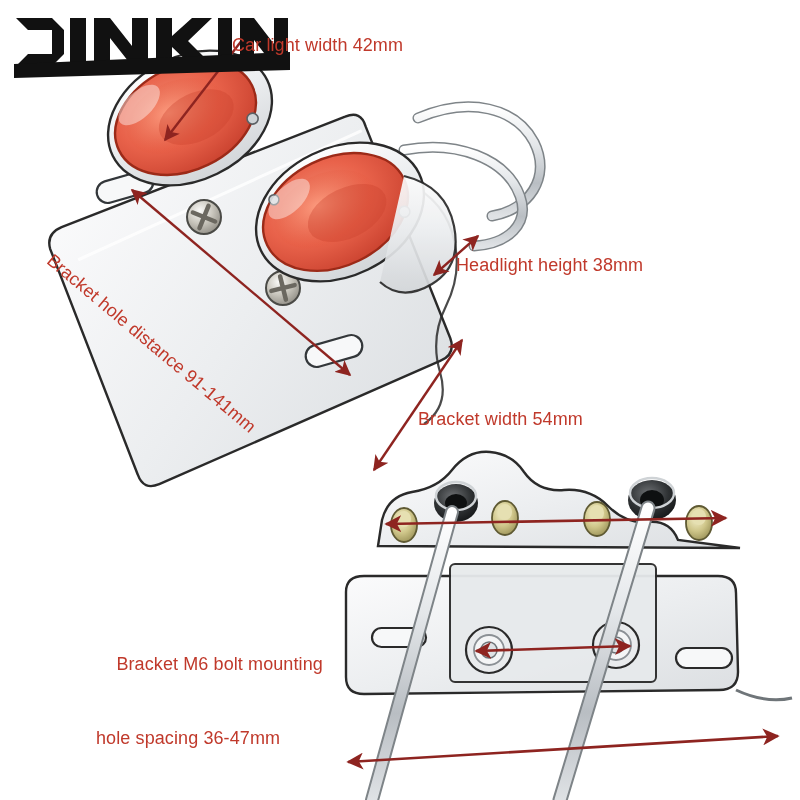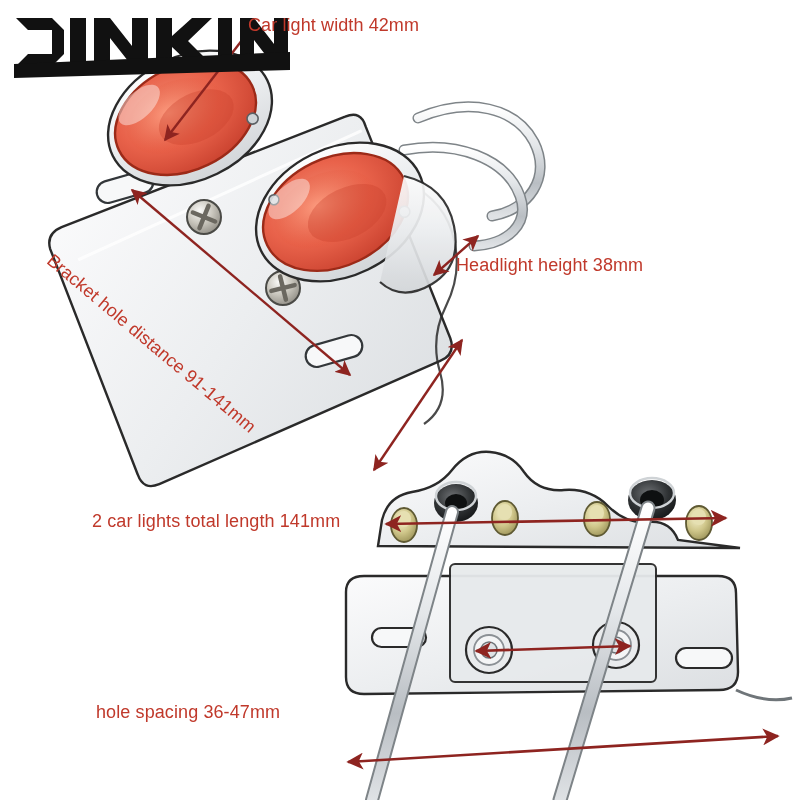--- a/index.html
+++ b/index.html
@@ -17,21 +17,21 @@
 
   
   .anno{
     position:absolute;
     color:#c0392b;
     font-size:18px;
     line-height:1.45;
     white-space:pre;
     letter-spacing:.1px;
   }
-  #anno-car-light-width{ left:232px; top:12px;margin-left:16px; }
+  #anno-car-light-width{ left:232px; top:32px; }
   #anno-headlight-height{ left:456px; top:252px; }
   #anno-bracket-hole-distance{
     left:58px; top:248px;
     transform:rotate(40deg);
     transform-origin:0 0;
   }
   #anno-bracket-width{ left:418px; top:406px; }
   #anno-total-length{ left:92px; top:508px; }
   #anno-m6-spacing{ left:96px; top:625px; }
   #anno-bracket-length{ left:138px; top:745px; }
@@ -243,21 +243,22 @@
     </g>
     <path d="M2,56 L278,44 L278,62 L2,70 Z" fill="#111111"></path>
   </svg>
 
   <div class="anno" id="anno-car-light-width">Car light width 42mm</div>
 
   <div class="anno" id="anno-headlight-height">Headlight height 38mm</div>
 
   <div class="anno" id="anno-bracket-hole-distance">Bracket hole distance 91-141mm</div>
 
-
-  <div class="anno" id="anno-total-length">2 car lights total length 141mm</div>
+  <div class="anno" id="anno-bracket-width">Bracket width 54mm</div>
+
 
   <div class="anno" id="anno-m6-spacing">
+    <span>Bracket M6 bolt mounting</span>
     <span class="l2">hole spacing 36-47mm</span>
   </div>
 
 
 </div>
 
 </body></html>

